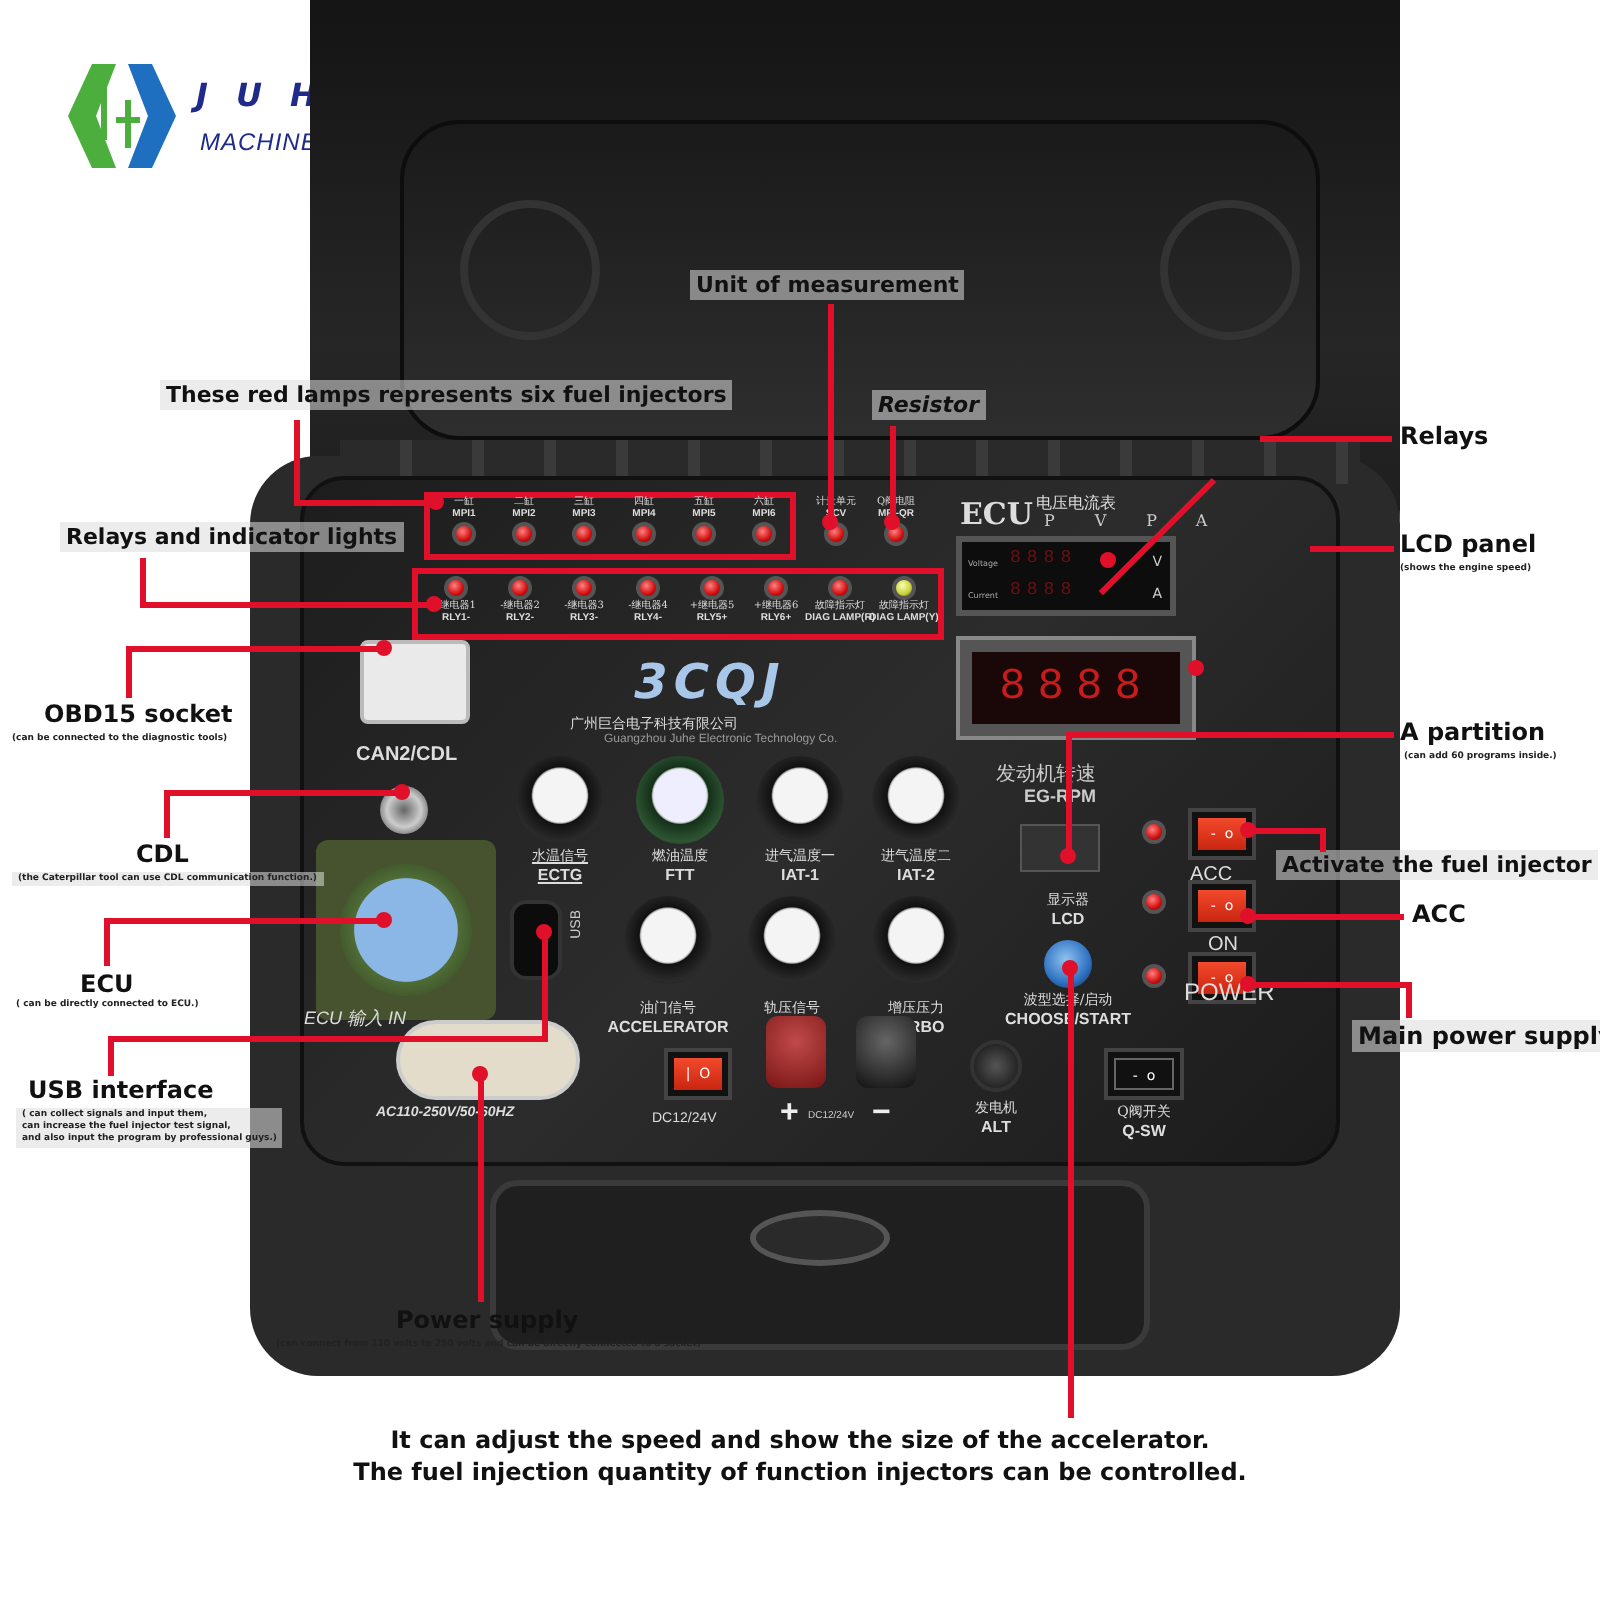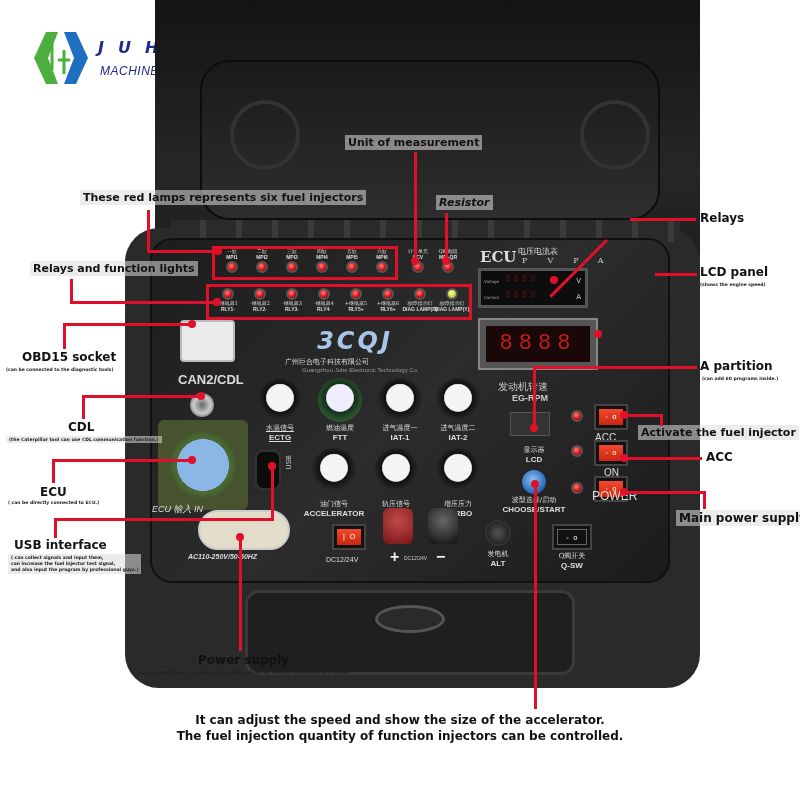--- a/index.html
+++ b/index.html
@@ -53,21 +53,21 @@
   .knob-label b { display:block; font-family: "Liberation Sans", sans-serif; font-size: 8px; }
 
   
   .rocker { width: 34px; height: 26px; background: #111; border: 2px solid #444; padding: 3px; }
   .rocker-inner { width: 100%; height: 100%; background: linear-gradient(#f34a2c, #c92510); color: #fff; font-size: 7px; text-align: center; line-height: 16px; }
   .rocker-inner.black { background: #111; border: 1px solid #666; }
   .sw-label { color: #ddd; font-size: 10px; font-family: "Liberation Sans", sans-serif; text-align: center; }
 
   
   .obd { left: 180px; top: 320px; width: 55px; height: 42px; background: #eaeaea; border: 2px solid #bbb; border-radius: 4px; }
-  .can-label { left: 178px; top: 372px; color: #ddd; font-size: 13px; font-weight: bold; font-family: "Liberation Sans", sans-serif; }
+  .can-label { left: 178px; top: 372px; color: #ddd; font-size: 10px; font-weight: bold; font-family: "Liberation Sans", sans-serif; }
   .cdl-port { left: 190px; top: 393px; width: 24px; height: 24px; border-radius: 50%; background: radial-gradient(#666, #ccc 50%, #333); }
   .ecu-port-base { left: 158px; top: 420px; width: 90px; height: 90px; background: #47532f; border-radius: 6px; }
   .ecu-port { left: 170px; top: 432px; width: 66px; height: 66px; border-radius: 50%; background: radial-gradient(circle, #8bb7e6 0 55%, #4f6c36 56%, #2c3a1c); }
   .ecu-in { left: 152px; top: 503px; color: #ddd; font-size: 9px; font-style: italic; font-family: "Liberation Sans", sans-serif; }
   .usb-port { left: 255px; top: 450px; width: 26px; height: 40px; background: #0c0c0c; border-radius: 8px; border: 2px solid #333; }
   .usb-label { left: 285px; top: 455px; color: #ccc; font-size: 7px; writing-mode: vertical-rl; transform: rotate(180deg); font-family: "Liberation Sans", sans-serif; }
   .ac-port { left: 198px; top: 510px; width: 92px; height: 40px; background: #e3dccb; border-radius: 20px; border: 2px solid #ccc; }
   .ac-label { left: 188px; top: 553px; color: #ddd; font-size: 7px; font-weight: bold; font-style: italic; font-family: "Liberation Sans", sans-serif; }
 
   .brand { left: 300px; top: 327px; width: 110px; height: 30px; color: #a7c6e8; font-size: 24px; font-weight: bold; font-style: italic; font-family: "DejaVu Sans", sans-serif; letter-spacing: 3px; text-align: center; }
@@ -281,21 +281,21 @@
 
 <div class="abs anno anno-bg" style="left:436px;top:195px;font-style:italic;">Resistor</div>
 <div class="line" style="left:445px;top:213px;width:3px;height:47px;"></div>
 <div class="dot" style="left:442px;top:257px;"></div>
 
 <div class="abs anno big" style="left:700px;top:211px;">Relays</div>
 <div class="line" style="left:630px;top:218px;width:66px;height:3px;"></div>
 <div class="line" style="left:556px;top:216px;width:3px;height:80px;transform-origin:top;transform:rotate(45deg) translate(52px,-18px);"></div>
 <div class="dot" style="left:550px;top:276px;"></div>
 
-<div class="abs anno anno-bg" style="left:30px;top:261px;">Relays and function lights</div>
+<div class="abs anno anno-bg" style="left:30px;top:261px;">Relays and indicator lights</div>
 <div class="line" style="left:70px;top:279px;width:3px;height:24px;"></div>
 <div class="line" style="left:70px;top:301px;width:146px;height:3px;"></div>
 <div class="dot" style="left:213px;top:298px;"></div>
 
 <div class="abs anno big" style="left:700px;top:265px;">LCD panel</div>
 <div class="abs anno-sub" style="left:700px;top:282px;">(shows the engine speed)</div>
 <div class="line" style="left:655px;top:273px;width:42px;height:3px;"></div>
 <div class="dot" style="left:594px;top:330px;"></div>
 
 <div class="abs anno big" style="left:22px;top:350px;">OBD15 socket</div>

